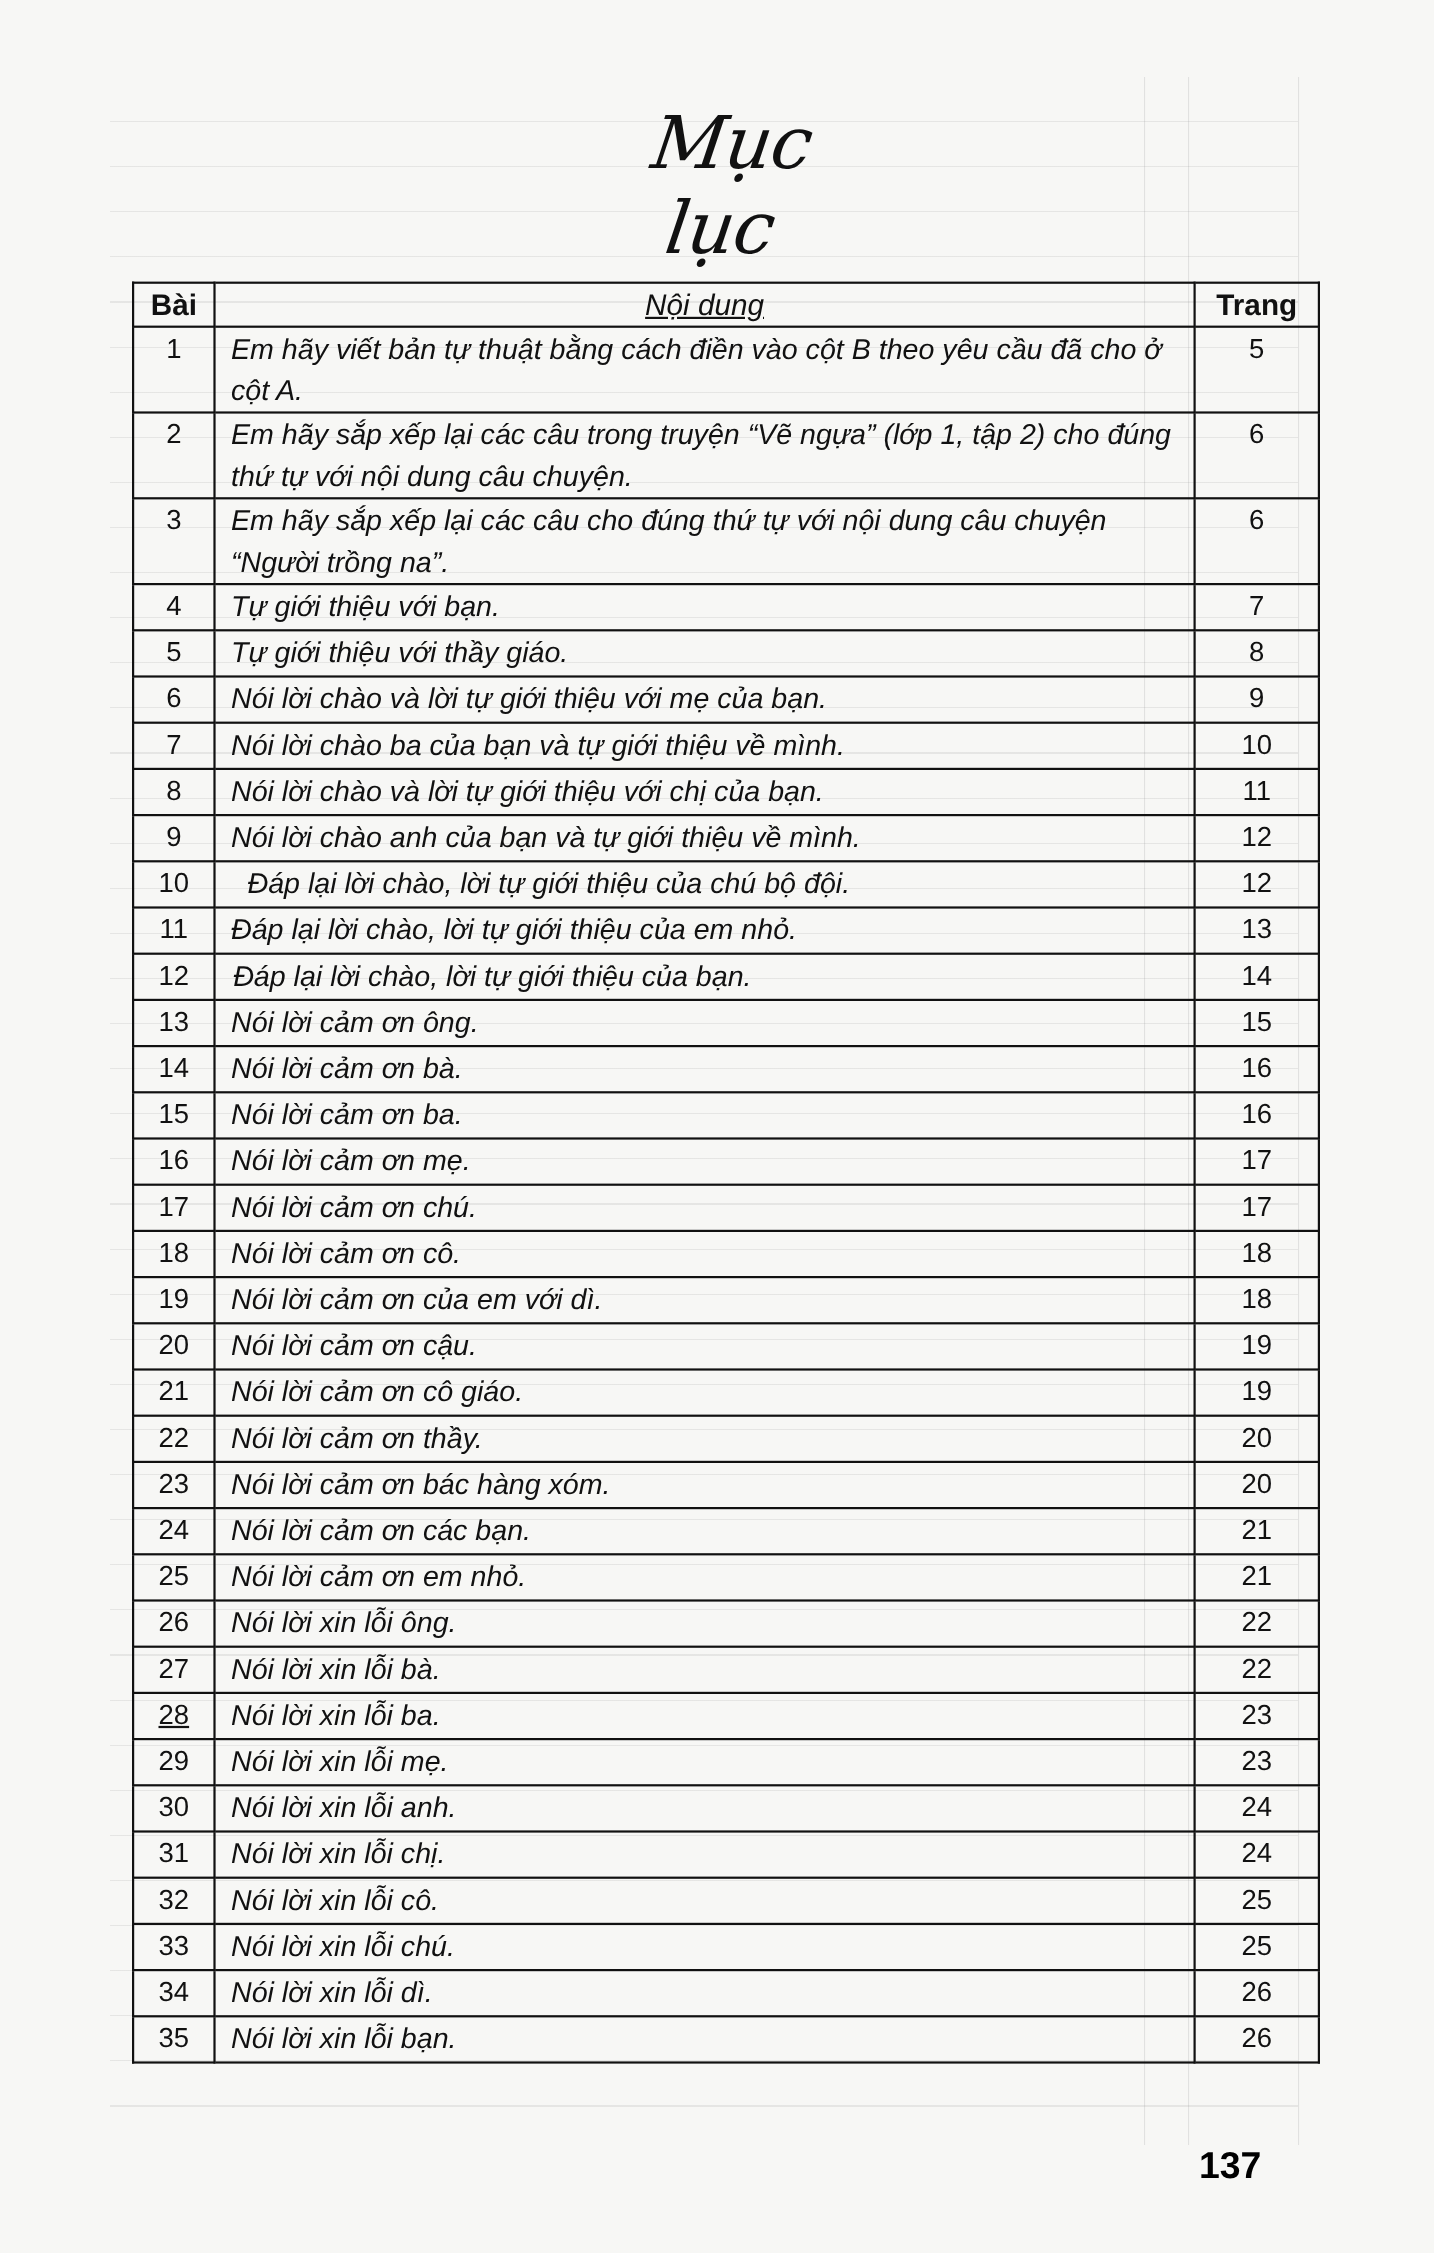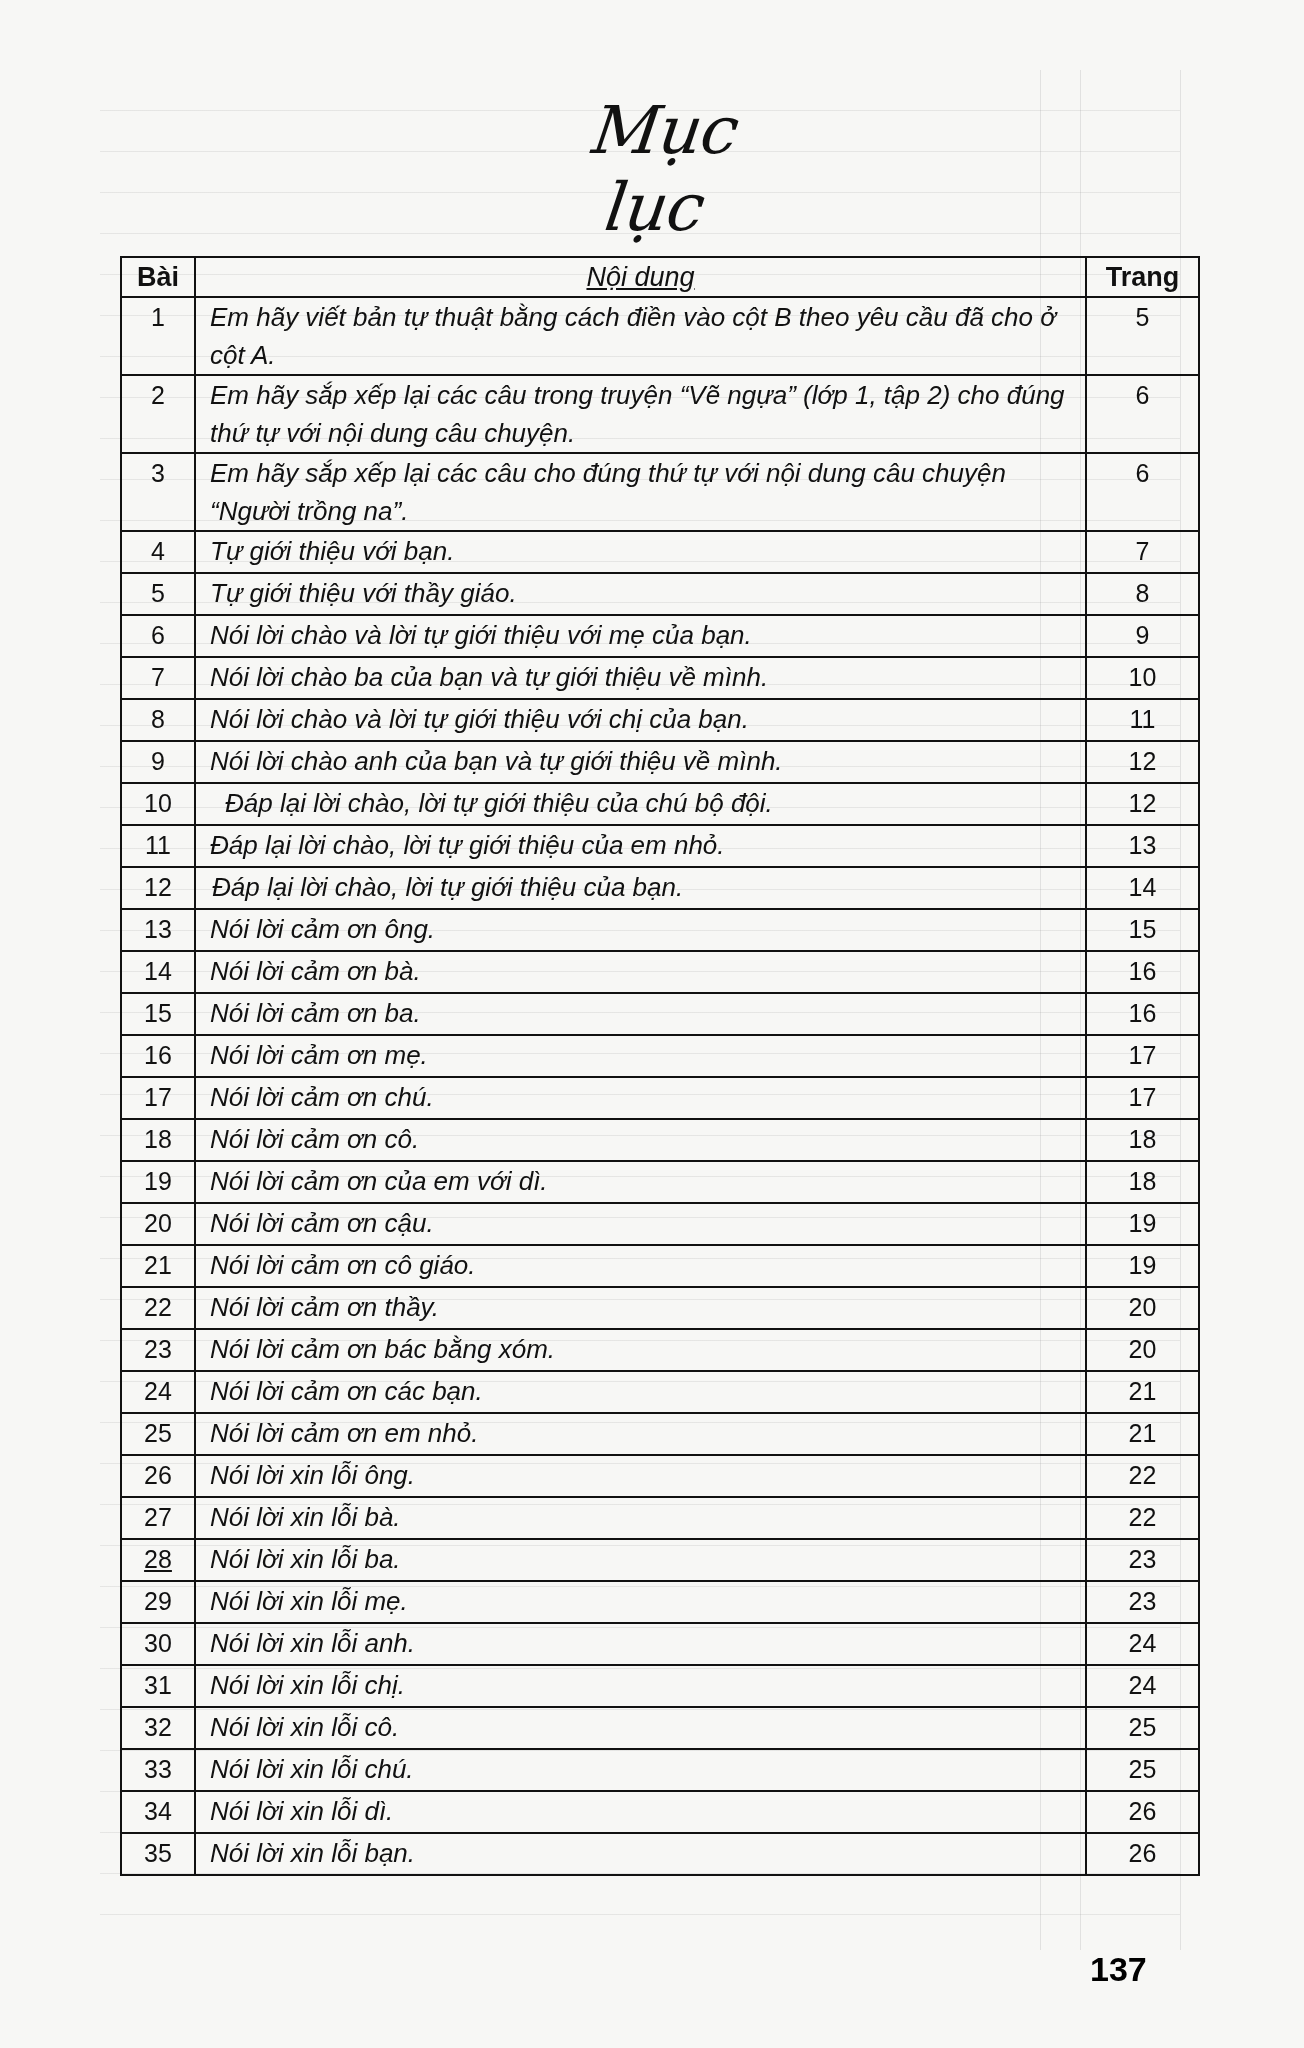--- a/index.html
+++ b/index.html
@@ -180,21 +180,21 @@
         <td class="content" style="height: 40px;">Nói lời cảm ơn cô giáo.</td>
         <td class="page" style="height: 40px;">19</td>
       </tr>
       <tr class="single" style="height: 42px;">
         <td class="num" style="height: 40px;">22</td>
         <td class="content" style="height: 40px;">Nói lời cảm ơn thầy.</td>
         <td class="page" style="height: 40px;">20</td>
       </tr>
       <tr class="single" style="height: 42px;">
         <td class="num" style="height: 40px;">23</td>
-        <td class="content" style="height: 40px;">Nói lời cảm ơn bác bằng xóm.</td>
+        <td class="content" style="height: 40px;">Nói lời cảm ơn bác hàng xóm.</td>
         <td class="page" style="height: 40px;">20</td>
       </tr>
       <tr class="single" style="height: 42px;">
         <td class="num" style="height: 40px;">24</td>
         <td class="content" style="height: 40px;">Nói lời cảm ơn các bạn.</td>
         <td class="page" style="height: 40px;">21</td>
       </tr>
       <tr class="single" style="height: 42px;">
         <td class="num" style="height: 40px;">25</td>
         <td class="content" style="height: 40px;">Nói lời cảm ơn em nhỏ.</td>

